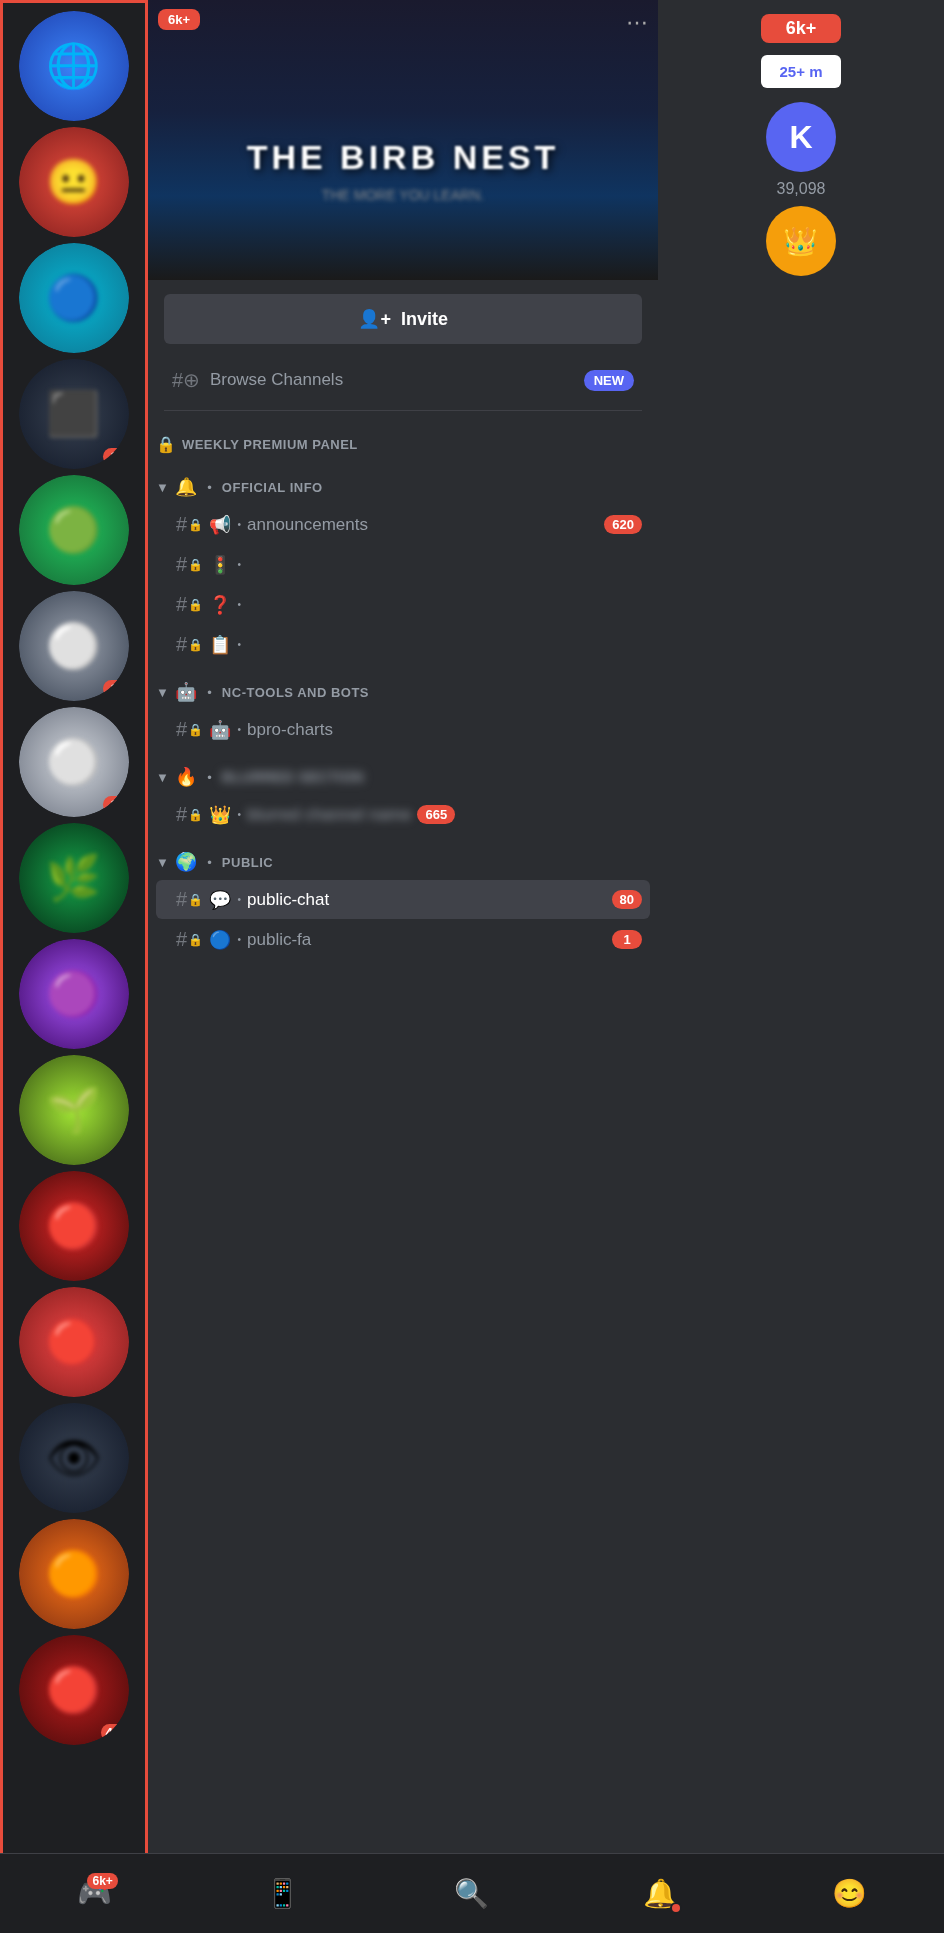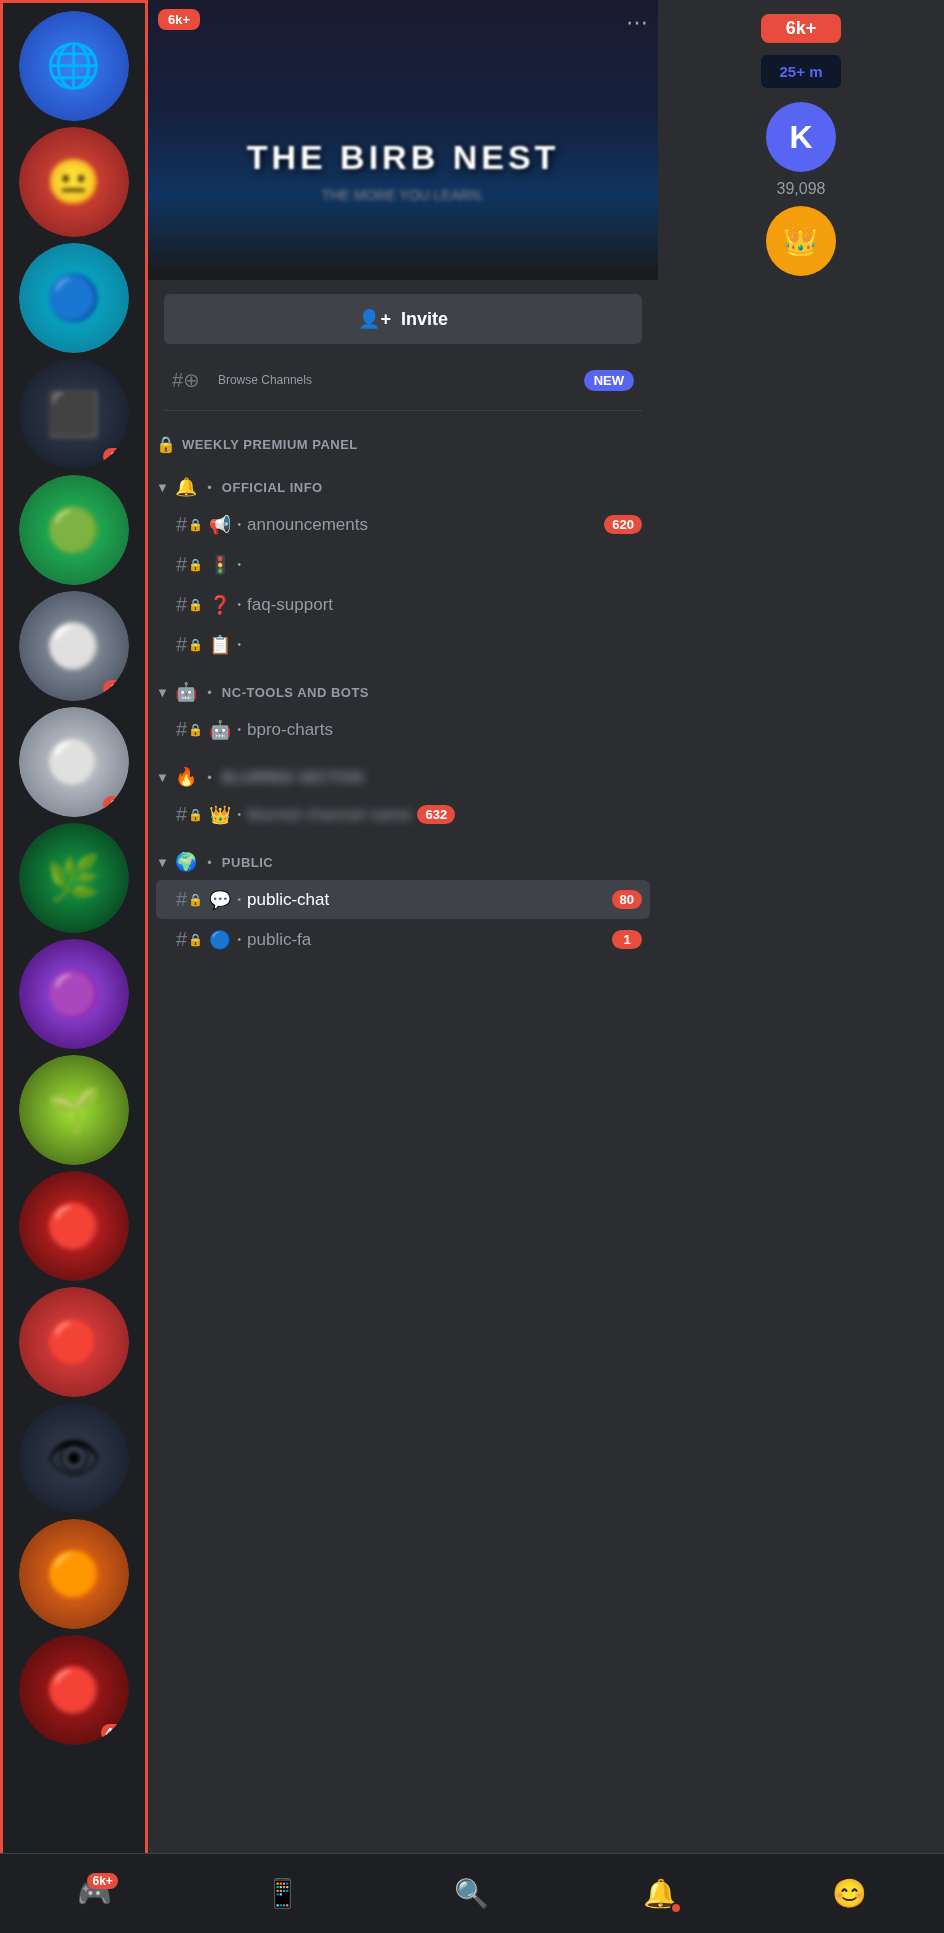--- a/index.html
+++ b/index.html
@@ -116,23 +116,22 @@
       padding: 10px 16px;
       cursor: pointer;
       border-radius: 6px;
       margin: 0 8px;
       gap: 10px;
       flex-shrink: 0;
     }
 
     .browse-label {
       color: #949ba4;
-      font-size: 12px;
+      font-size: 17px;
       flex: 1;
-      margin-left: 8px;
     }
 
     .new-badge {
       background: #5865f2;
       color: white;
       font-size: 13px;
       font-weight: bold;
       border-radius: 12px;
       padding: 3px 10px;
     }
@@ -238,21 +237,21 @@
       font-weight: bold;
       border-radius: 8px;
       padding: 4px 10px;
       margin: 6px;
       width: 80px;
       text-align: center;
     }
 
     .members-label {
       color: #5865f2;
-      background: #0f172a;
+      background: #ffffff;
       font-size: 15px;
       font-weight: bold;
       padding: 8px 12px;
       border-radius: 6px;
       margin: 6px;
       width: 80px;
       text-align: center;
     }
 
     .right-avatar {
@@ -505,21 +504,20 @@
       <span class="channel-bullet">•</span>
     </div>
 
     <div class="channel-row">
       <div class="hash-lock-combo">
         <span style="color:#72767d;font-size:20px;">#</span>
         <span style="color:#72767d;font-size:12px;">🔒</span>
       </div>
       <span class="channel-emoji">❓</span>
       <span class="channel-bullet">•</span>
-      <span class="channel-name">faq-support</span>
     </div>
 
     <div class="channel-row">
       <div class="hash-lock-combo">
         <span style="color:#72767d;font-size:20px;">#</span>
         <span style="color:#72767d;font-size:12px;">🔒</span>
       </div>
       <span class="channel-emoji">📋</span>
       <span class="channel-bullet">•</span>
     </div>
@@ -549,21 +547,21 @@
     </div>
 
     <div class="channel-row">
       <div class="hash-lock-combo">
         <span style="color:#72767d;font-size:20px;">#</span>
         <span style="color:#72767d;font-size:12px;">🔒</span>
       </div>
       <span class="channel-emoji">👑</span>
       <span class="channel-bullet">•</span>
       <span class="blurred-channel">blurred channel name</span>
-      <span class="channel-badge">632</span>
+      <span class="channel-badge">665</span>
     </div>
 
     <div class="category-row">
       <span class="category-arrow">▼</span>
       <span class="category-emoji">🌍</span>
       <span style="color:#949ba4;font-size:13px;margin:0 4px;">•</span>
       <span class="category-label">PUBLIC</span>
     </div>
 
     <div class="channel-row active">

